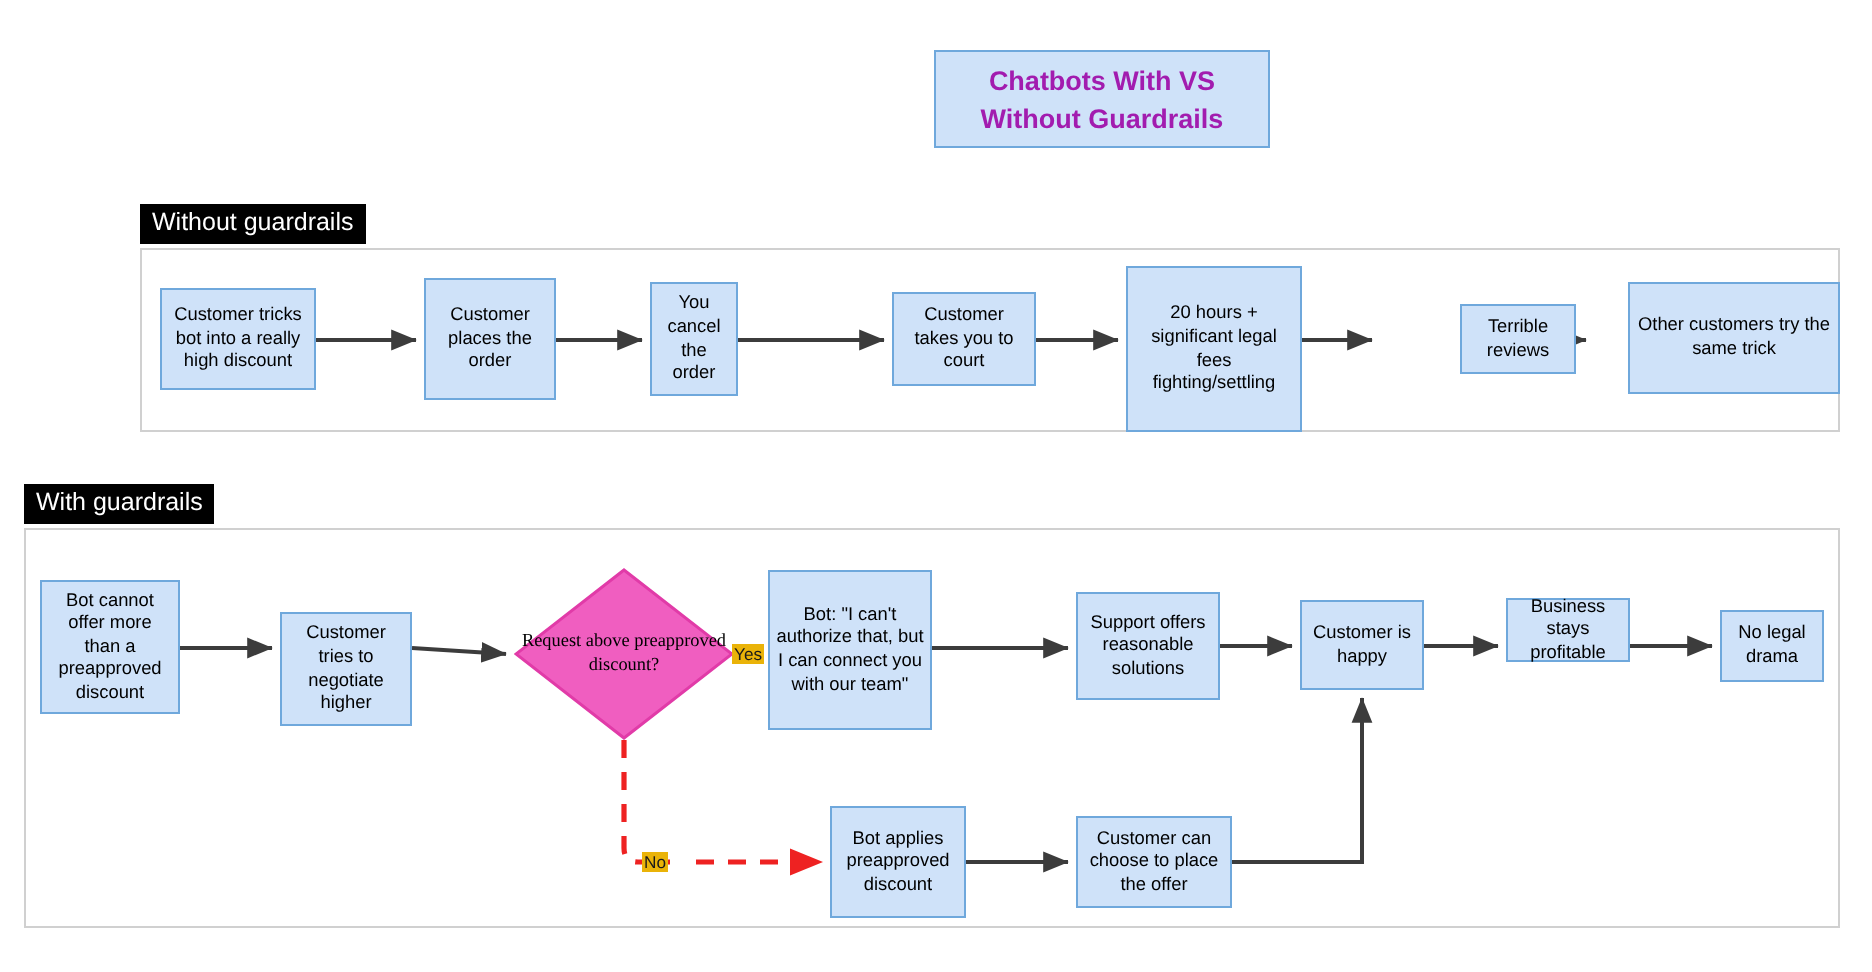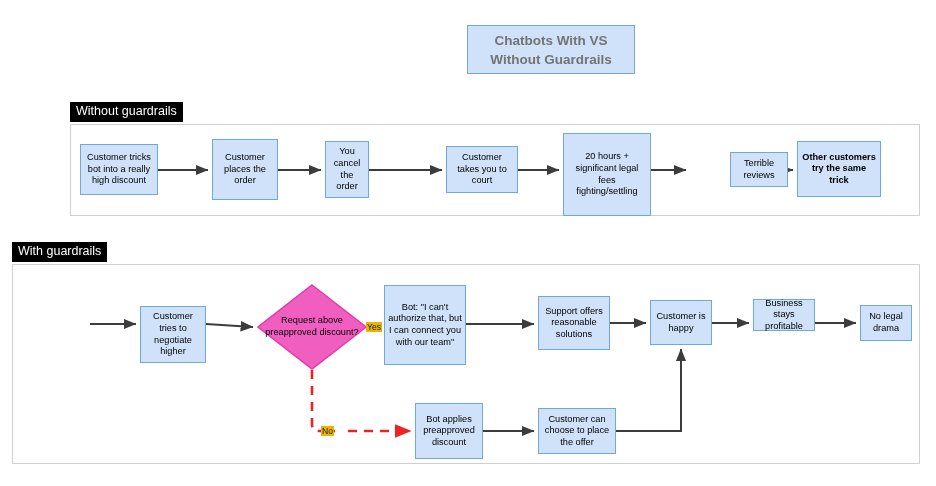--- a/index.html
+++ b/index.html
@@ -42,21 +42,21 @@
     background: #cfe2f9;
     border: 1.5px solid #6fa8dc;
     box-sizing: border-box;
     display: flex;
     flex-direction: column;
     align-items: center;
     justify-content: center;
     font-weight: bold;
     font-size: 13.5px;
     line-height: 19px;
-    color: #737373;
+    color: #a21caf;
     z-index: 3;
   }
   .panel {
     position: absolute;
     box-sizing: border-box;
     border: 1px solid #d0d0d0;
     background: #ffffff;
     z-index: 1;
   }
   .section-label {
@@ -110,28 +110,29 @@
 
   <div class="panel" style="left:70px; top:124px; width:850px; height:92px;"></div>
   <div class="section-label" style="left:70px; top:102px;">Without guardrails</div>
 
   <div class="node" style="left:80px; top:144px; width:78px; height:51px;">Customer tricks bot into a really high discount</div>
   <div class="node" style="left:212px; top:139px; width:66px; height:61px;">Customer places the order</div>
   <div class="node" style="left:325px; top:141px; width:44px; height:57px;">You cancel the order</div>
   <div class="node" style="left:446px; top:146px; width:72px; height:47px;">Customer takes you to court</div>
   <div class="node" style="left:563px; top:133px; width:88px; height:83px;">20 hours + significant legal fees fighting/settling</div>
   <div class="node" style="left:690px; top:152px; width:58px; height:35px;margin-left:40px;">Terrible reviews</div>
-  <div class="node" style="left:797px; top:141px; width:84px; height:56px;font-weight:bold;">Other customers try the same trick</div>
+  <div class="node" style="left:814px; top:141px; width:106px; height:56px;">Other customers try the same trick</div>
 
   <div class="panel" style="left:12px; top:264px; width:908px; height:200px;"></div>
   <div class="section-label" style="left:12px; top:242px;">With guardrails</div>
 
+  <div class="node" style="left:20px; top:290px; width:70px; height:67px;">Bot cannot offer more than a preapproved discount</div>
   <div class="node" style="left:140px; top:295px; width:66px; height:57px;margin-top:11px;">Customer tries to negotiate higher</div>
 
-  <div class="diamond-wrap" style="left:257px; top:284px; width:110px; height:86px;">
+  <div class="diamond-wrap" style="left:257px; top:284px; width:110px; height:86px;font-family:Liberation Serif, serif;">
     <svg width="110" height="86" viewBox="0 0 110 86">
       <polygon points="55,1 109,43 55,85 1,43" fill="#f05ec0" stroke="#e13ba8" stroke-width="1.5"></polygon>
     </svg>
     <div class="diamond-label">Request above preapproved discount?</div>
   </div>
 
   <div class="node" style="left:384px; top:285px; width:82px; height:80px;">Bot: "I can't authorize that, but I can connect you with our team"</div>
   <div class="node" style="left:650px; top:300px; width:62px; height:45px;">Customer is happy</div>
   <div class="node" style="left:538px; top:296px; width:72px; height:54px;">Support offers reasonable solutions</div>
   <div class="node" style="left:753px; top:299px; width:62px; height:32px;">Business stays profitable</div>

